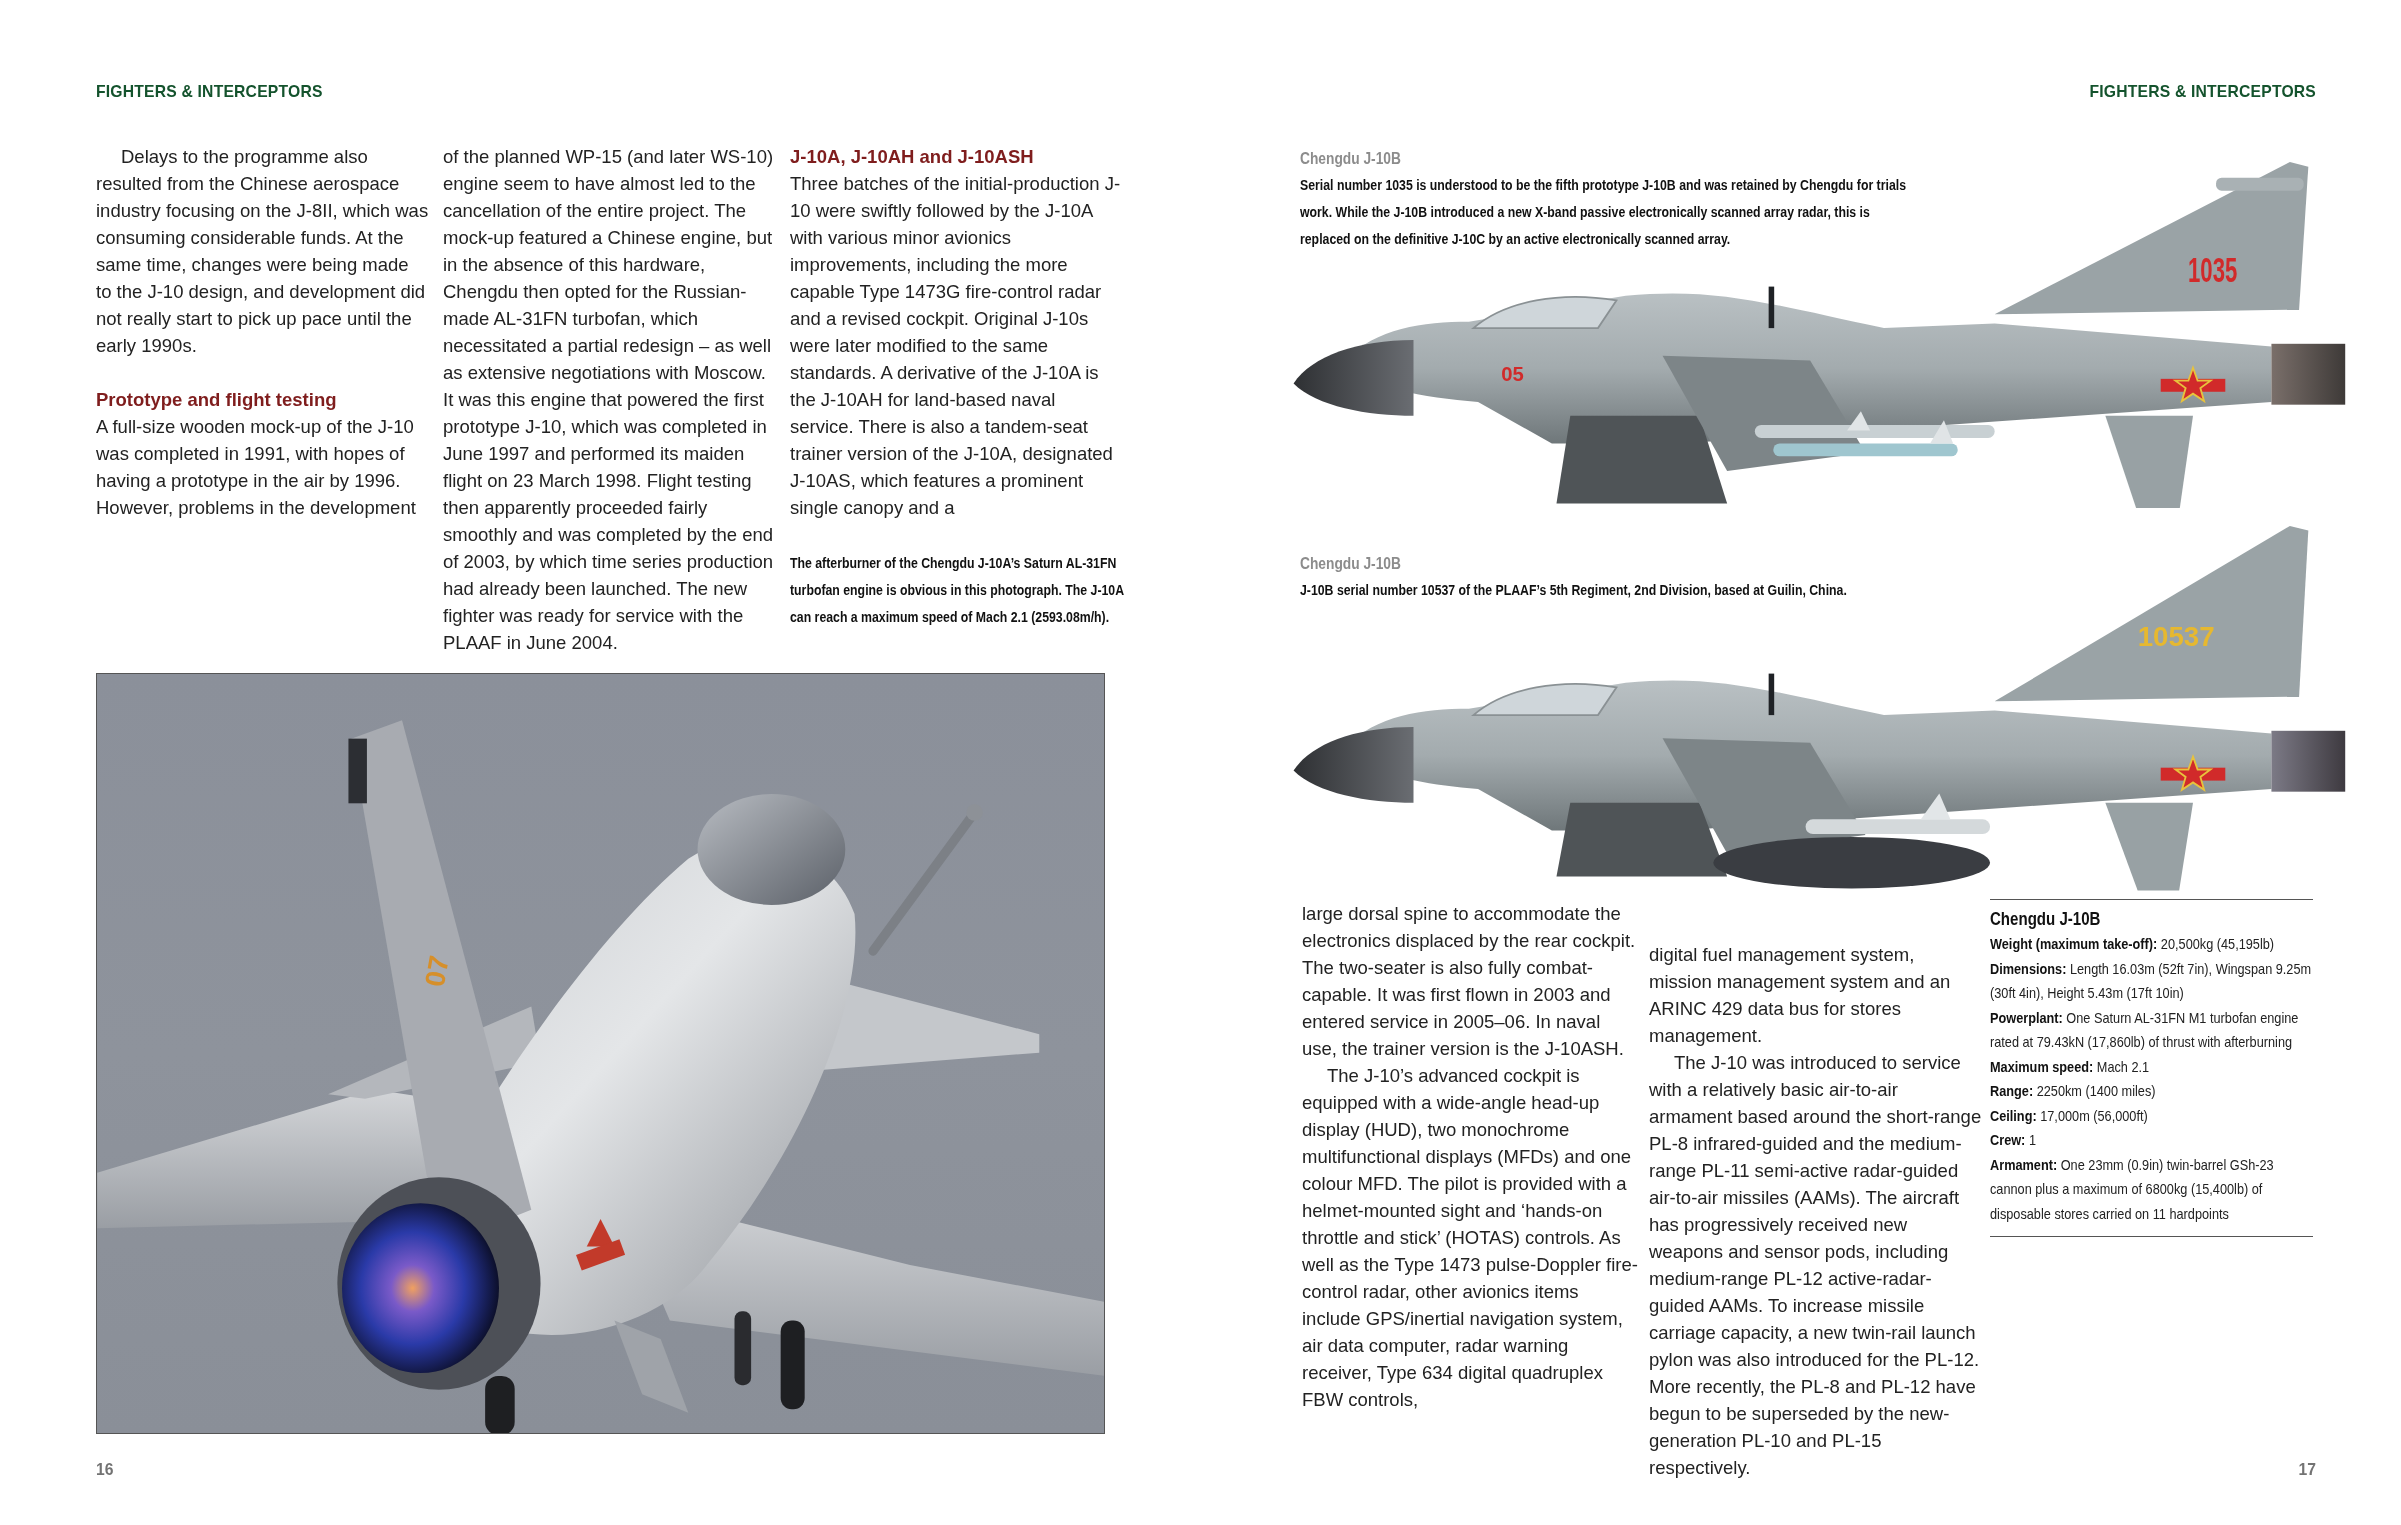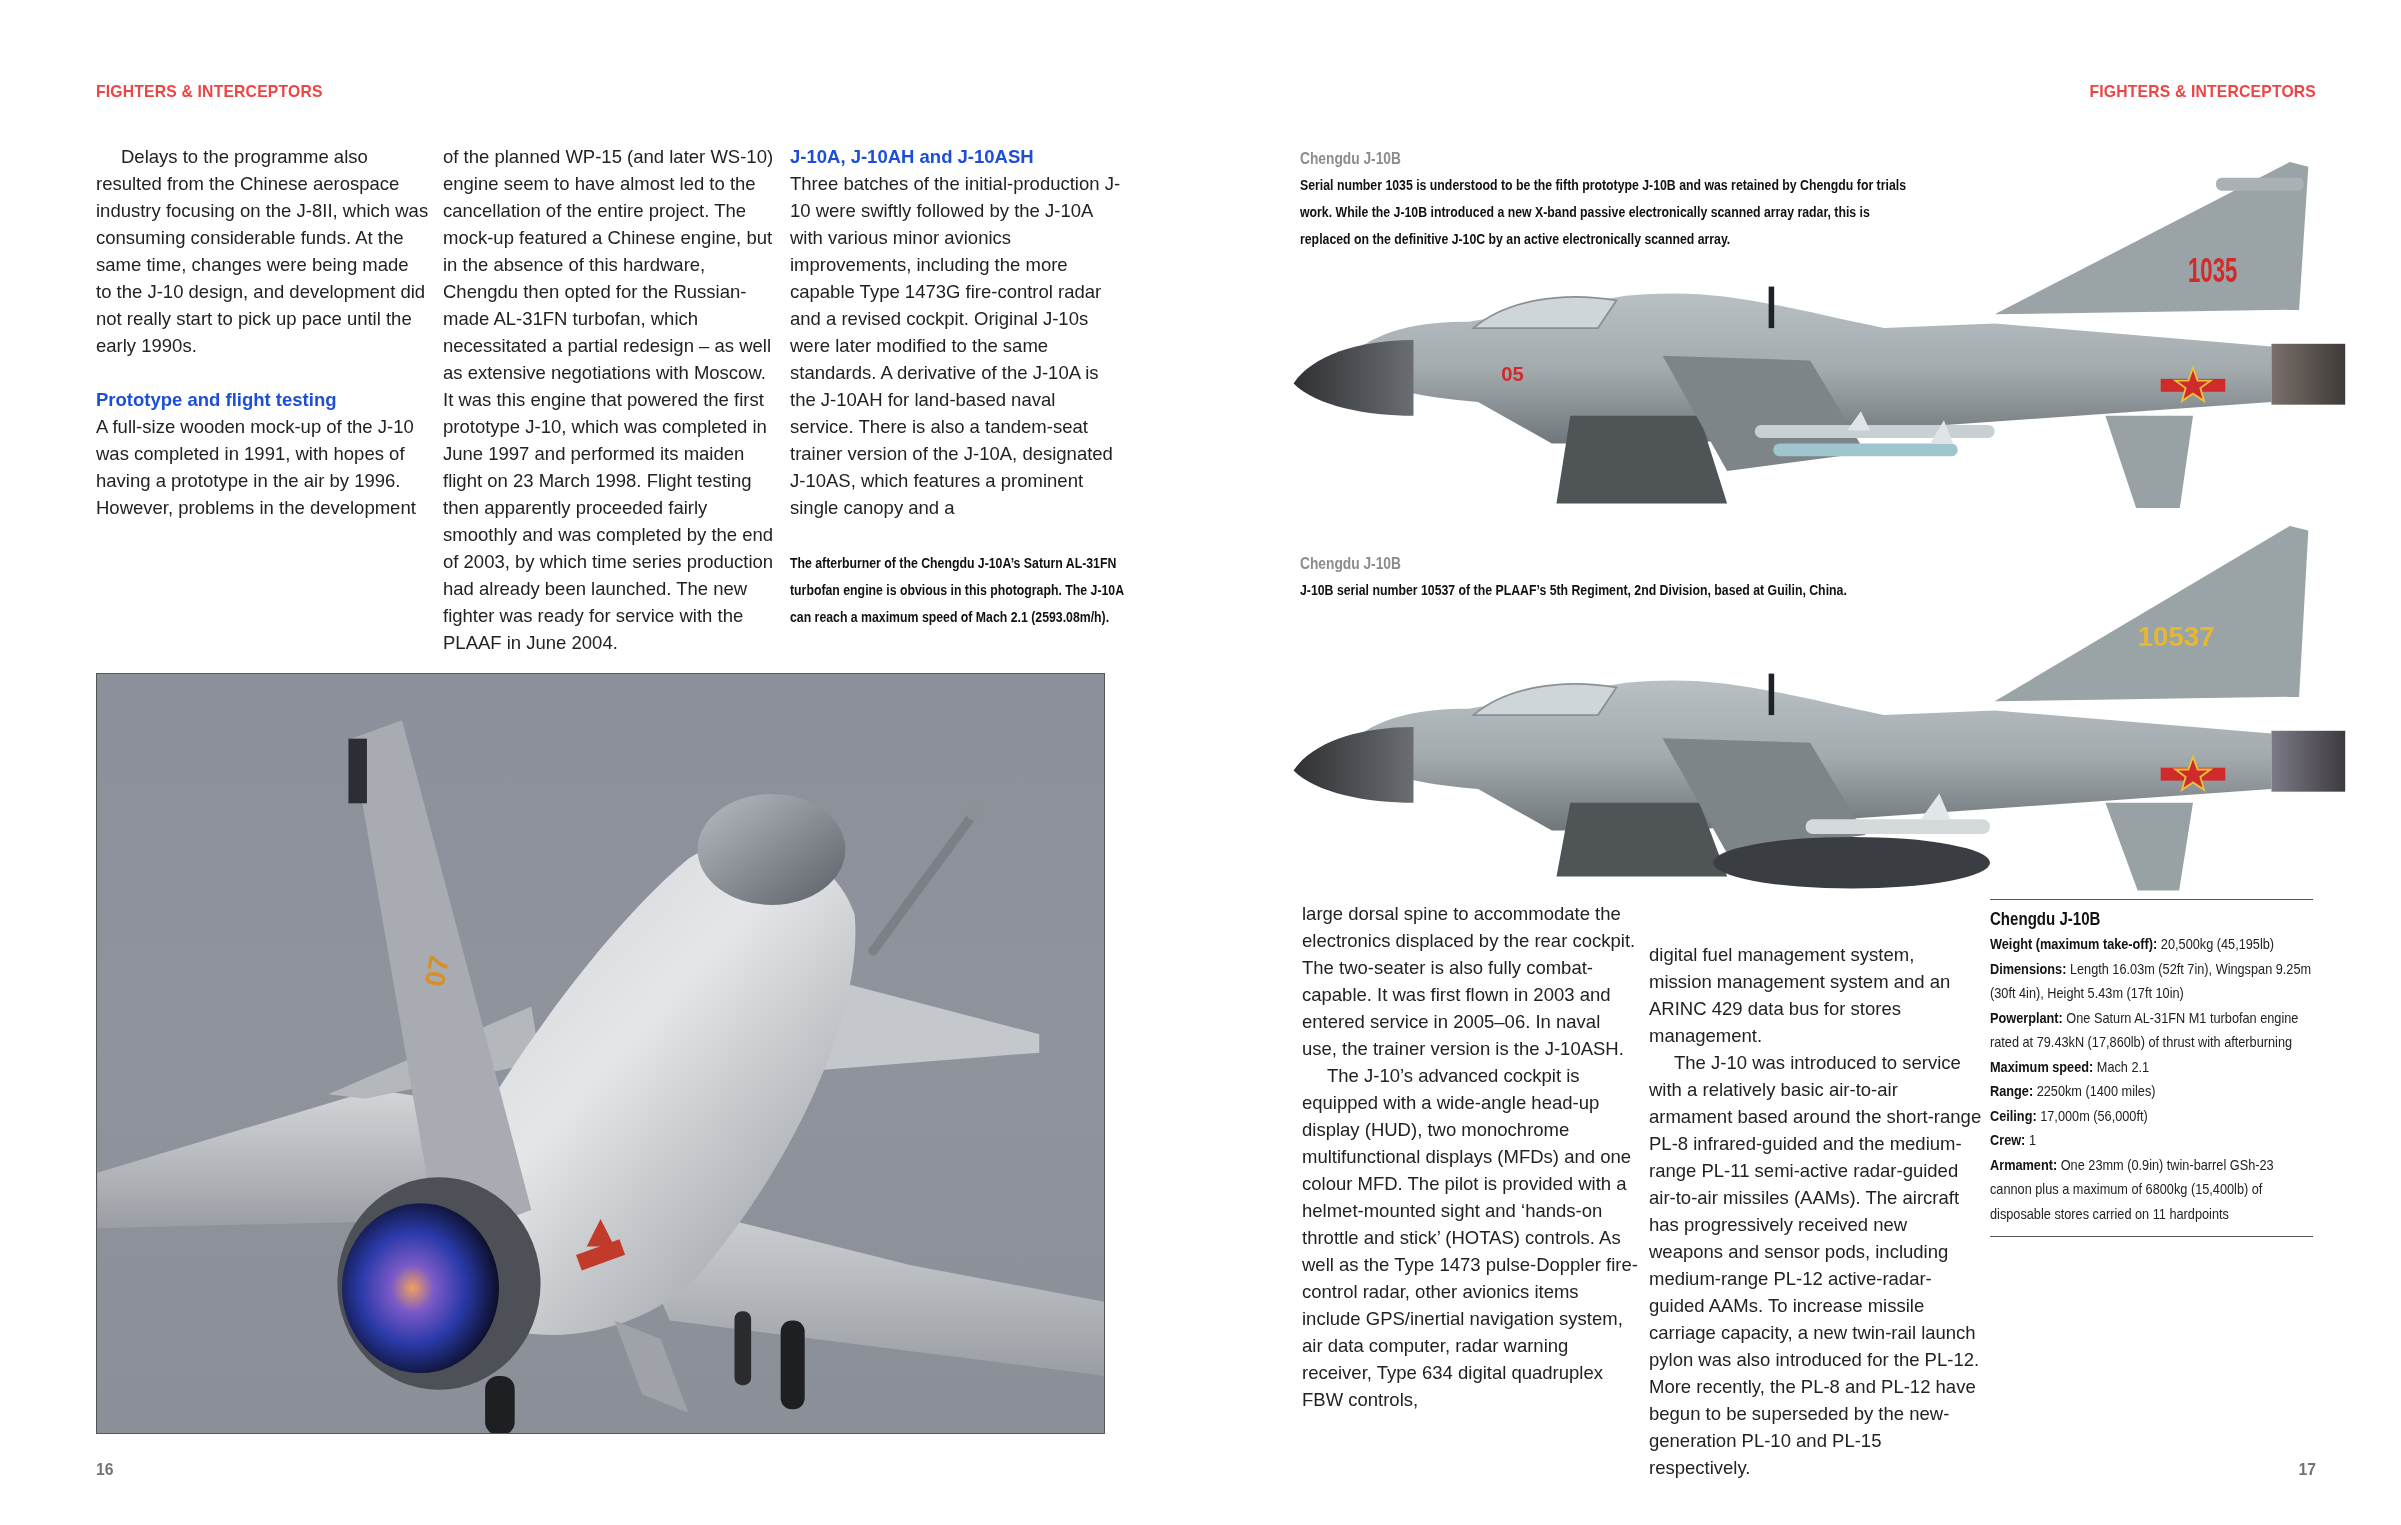--- a/index.html
+++ b/index.html
@@ -1,30 +1,30 @@
 <!DOCTYPE html>
 <html style="font-size:14.8px"><head>
 <meta charset="utf-8">
 <style>
   * { box-sizing: border-box; margin: 0; padding: 0; }
   html, body { width: 2401px; height: 1526px; background: #ffffff; overflow: hidden; }
   body { position: relative; font-family: "Liberation Sans", sans-serif; color: #1a1a1a; }
 
-  .running-head { position: absolute; top: 83px; font-size: 15.7px; font-weight: bold; letter-spacing: 0.2px; color: #ef4444; }
+  .running-head { position: absolute; top: 83px; font-size: 15.7px; font-weight: bold; letter-spacing: 0.2px; color: #14532d; }
   .rh-left { left: 96px; }
   .rh-right { right: 85px; }
 
   .folio { position: absolute; top: 1461px; font-size: 15.7px; font-weight: bold; color: #737373; }
   .folio-left { left: 96px; }
   .folio-right { right: 85px; }
 
   .col { position: absolute; font-size: 18.5px; line-height: 27px; color: #222; }
   .col p { margin: 0; }
   .col p.indent { text-indent: 25px; }
-  .col h3 { font-size: 18.5px; font-weight: bold; line-height: 27px; color: #1d4ed8; }
+  .col h3 { font-size: 18.5px; font-weight: bold; line-height: 27px; color: #7f1d1d; }
 
   .col-l1 { left: 96px; top: 143px; width: 333px; }
   .col-l2 { left: 443px; top: 143px; width: 333px; }
   .col-l3 { left: 790px; top: 143px; width: 333px; }
   .col-r1 { left: 1302px; top: 900px; width: 337px; }
   .col-r2 { left: 1649px; top: 941px; width: 333px; }
 
   .gap-block { height: 27px; }
 
   .caption { position: absolute; font-family: "Liberation Sans", sans-serif; font-weight: bold; font-size: 14.3px; line-height: 27px; color: #111; transform: scaleX(0.86); transform-origin: left top; }

